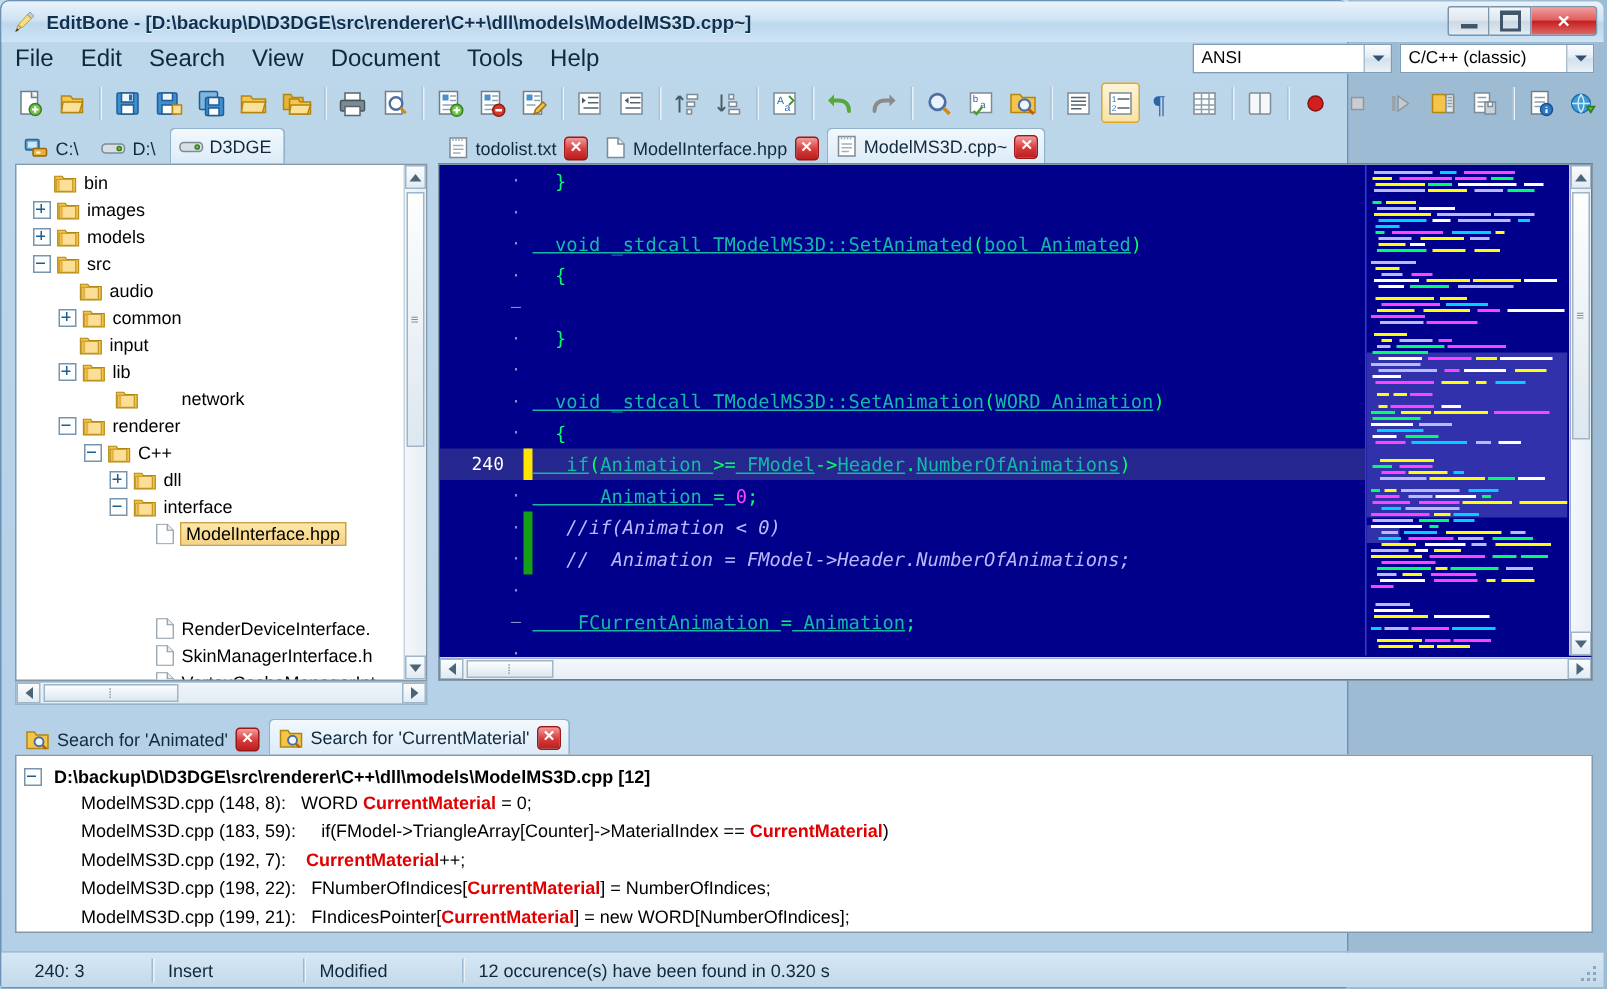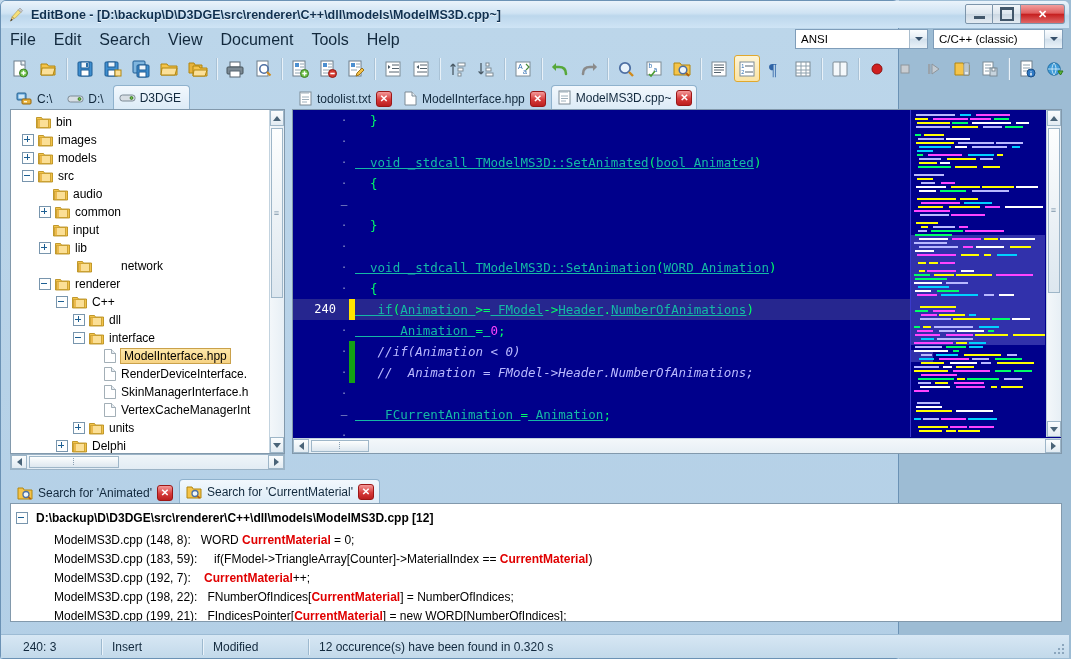--- a/index.html
+++ b/index.html
@@ -228,21 +228,21 @@
   .stab.sel{
     background:linear-gradient(180deg,#f2f8fd,#dcebf7);
     border:1px solid #8fb2cd;border-bottom-color:#dcebf7;height:23px;
   }
   
   .results{
     position:absolute;left:10px;top:503px;width:1052px;height:119px;
     background:#fff;border:1px solid #8299ac;box-sizing:border-box;overflow:hidden;padding:4px 0 0 5px;
   }
   .rhead{display:flex;align-items:center;height:20px;font-size:12px;font-weight:bold;color:#000;}
-  .rrow{height:19px;display:flex;align-items:flex-end;font-size:12px;color:#000;padding-left:38px;white-space:pre;}
+  .rrow{height:19px;display:flex;align-items:flex-start;font-size:12px;color:#000;padding-left:38px;white-space:pre;}
   .rloc{color:#000;}
   .hlred{color:#e00000;font-weight:bold;}
   
   .statusbar{
     position:absolute;left:1px;bottom:1px;width:1068px;height:24px;
     background:linear-gradient(180deg,#d7e7f4,#c2d9ea);
     border-top:1px solid #9cbbd4;display:flex;align-items:center;box-sizing:border-box;
     font-size:12px;color:#11283c;
   }
   .scell{padding:0 10px;height:16px;display:flex;align-items:center;}
@@ -752,21 +752,21 @@
         <div class="trow selected" style="padding-left: 75px;">
           <span class="expander none"></span>
           <span class="fileicon">
             <svg width="12" height="14" viewBox="0 0 12 14">
               <path d="M0.5 0.5h7l4 4v9h-11z" fill="#ffffff" stroke="#8c9aa5" stroke-width=".8"></path>
               <polyline points="7.5,0.5 7.5,4.5 11.5,4.5" fill="#e6ecf1" stroke="#8c9aa5" stroke-width=".8"></polyline>
             </svg>
           </span>
           <span class="lbl">ModelInterface.hpp</span>
         </div>
-        <div class="trow" style="padding-left: 75px;">
+        <div class="trow" style="padding-left: 75px; margin-top: 45px;">
           <span class="expander none"></span>
           <span class="fileicon">
             <svg width="12" height="14" viewBox="0 0 12 14">
               <path d="M0.5 0.5h7l4 4v9h-11z" fill="#ffffff" stroke="#8c9aa5" stroke-width=".8"></path>
               <polyline points="7.5,0.5 7.5,4.5 11.5,4.5" fill="#e6ecf1" stroke="#8c9aa5" stroke-width=".8"></polyline>
             </svg>
           </span>
           <span class="lbl">RenderDeviceInterface.</span>
         </div>
         <div class="trow" style="padding-left: 75px;">

